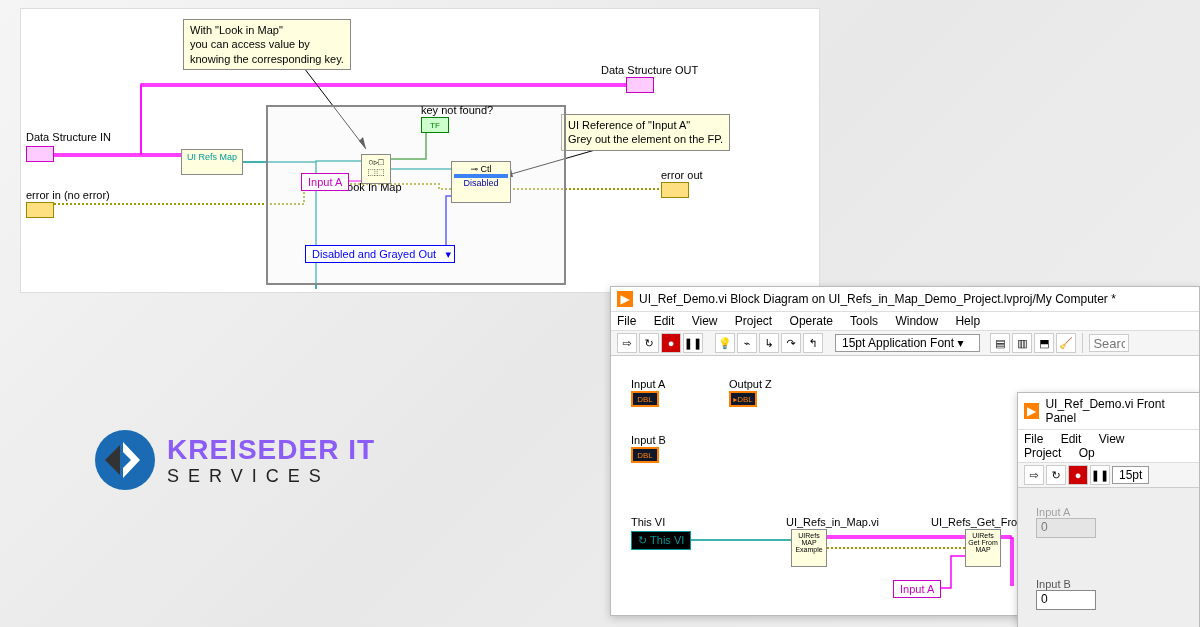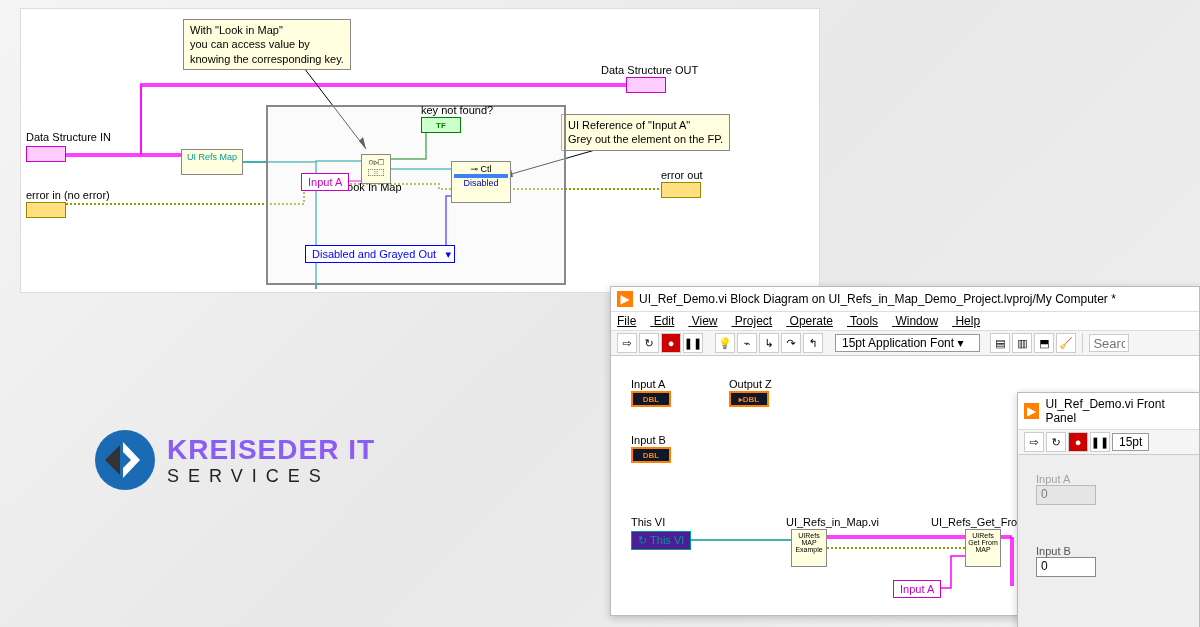--- a/index.html
+++ b/index.html
@@ -30,28 +30,28 @@
     font-size: 11px;
     line-height: 1.3;
     white-space: pre-line;
   }
   .label {
     position: absolute;
     font-size: 11px;
   }
   .terminal {
     position: absolute;
-    width: 40px;
+    width: 28px;
     height: 16px;
     border: 1px solid #000;
     font-size: 8px;
     display: flex;
     align-items: center;
     justify-content: center;
-    font-weight: bold;
+    font-weight: normal;
   }
   .term-pink { background: #ffccff; border: 1px solid #c800c8; }
   .term-orange { background: #0f172a; border: 2px solid #ff8000; color: #ff8000; }
   .term-cluster { background: #ffe080; border: 1px solid #998800; }
   .term-green { background: #ccffcc; border: 1px solid #008000; color: #008000; }
   .struct-box {
     position: absolute;
     border: 2px solid #888;
     background: rgba(245,245,245,0.4);
   }
@@ -108,21 +108,21 @@
     display: flex;
     align-items: center;
     padding: 4px 6px;
     font-size: 12px;
     border-bottom: 1px solid #ddd;
   }
   .win-title .lv-icon {
     width: 16px; height: 16px; background: #ff8000; margin-right: 6px;
     display: flex; align-items: center; justify-content: center; color: #fff;
   }
-  .menubar { padding: 2px 6px; font-size: 12px; border-bottom: 1px solid #ddd; text-decoration: underline; }
+  .menubar { padding: 2px 6px; font-size: 12px; border-bottom: 1px solid #ddd; }
   .menubar span { margin-right: 14px; cursor: default; }
   .toolbar {
     display: flex;
     align-items: center;
     padding: 2px 6px;
     border-bottom: 1px solid #ccc;
     gap: 2px;
     background: #f5f5f5;
   }
   .tb-btn {
@@ -288,21 +288,21 @@
     <div class="label" style="left:20px; top:22px;">Input A</div>
     <div class="terminal term-orange" style="left:20px; top:35px;">DBL</div>
 
     <div class="label" style="left:118px; top:22px;">Output Z</div>
     <div class="terminal term-orange" style="left:118px; top:35px; border-style:solid;">▸<span>DBL</span></div>
 
     <div class="label" style="left:20px; top:78px;">Input B</div>
     <div class="terminal term-orange" style="left:20px; top:91px;">DBL</div>
 
     <div class="label" style="left:20px; top:160px;">This VI</div>
-    <div style="position:absolute;left:20px;top:175px;border:1px solid #009999;color:#009999;padding:2px 6px;font-size:11px;background:#4c1d95;">
+    <div style="position:absolute;left:20px;top:175px;border:1px solid #009999;color:#009999;padding:2px 6px;font-size:11px;background:#000000;">
       ↻ <span>This VI</span>
     </div>
 
     <div class="label" style="left:175px; top:160px;">UI_Refs_in_Map.vi</div>
     <div class="func-node" style="left:180px; top:173px; width:36px; height:38px; font-size:7px; line-height:1;">UIRefs
 MAP
 Example</div>
 
     <div class="label" style="left:320px; top:160px;">UI_Refs_Get_From_Map.vi</div>
     <div class="func-node" style="left:354px; top:173px; width:36px; height:38px; font-size:7px; line-height:1;">UIRefs
@@ -311,20 +311,27 @@
 MAP</div>
 
     <div class="const-box" style="left:282px; top:224px;">Input A</div>
   </div>
 </div>
 
 <div class="win" style="left:1017px; top:392px; width:183px; height:235px;">
   <div class="win-title">
     <div class="lv-icon">▶</div>
     <span>UI_Ref_Demo.vi Front Panel</span>
+  </div>
+  <div class="menubar">
+    <span>File</span>
+    <span>Edit</span>
+    <span>View</span>
+    <span>Project</span>
+    <span>Op</span>
   </div>
   <div class="toolbar" style="gap:2px">
     <div class="tb-btn">⇨</div>
     <div class="tb-btn">↻</div>
     <div class="tb-btn" style="background:#c00;color:#fff">●</div>
     <div class="tb-btn">❚❚</div>
     <div class="font-sel" style="padding:1px 6px">15pt</div>
   </div>
   <div class="fp-canvas">
     <div style="position:absolute;left:18px;top:18px;opacity:.5">

